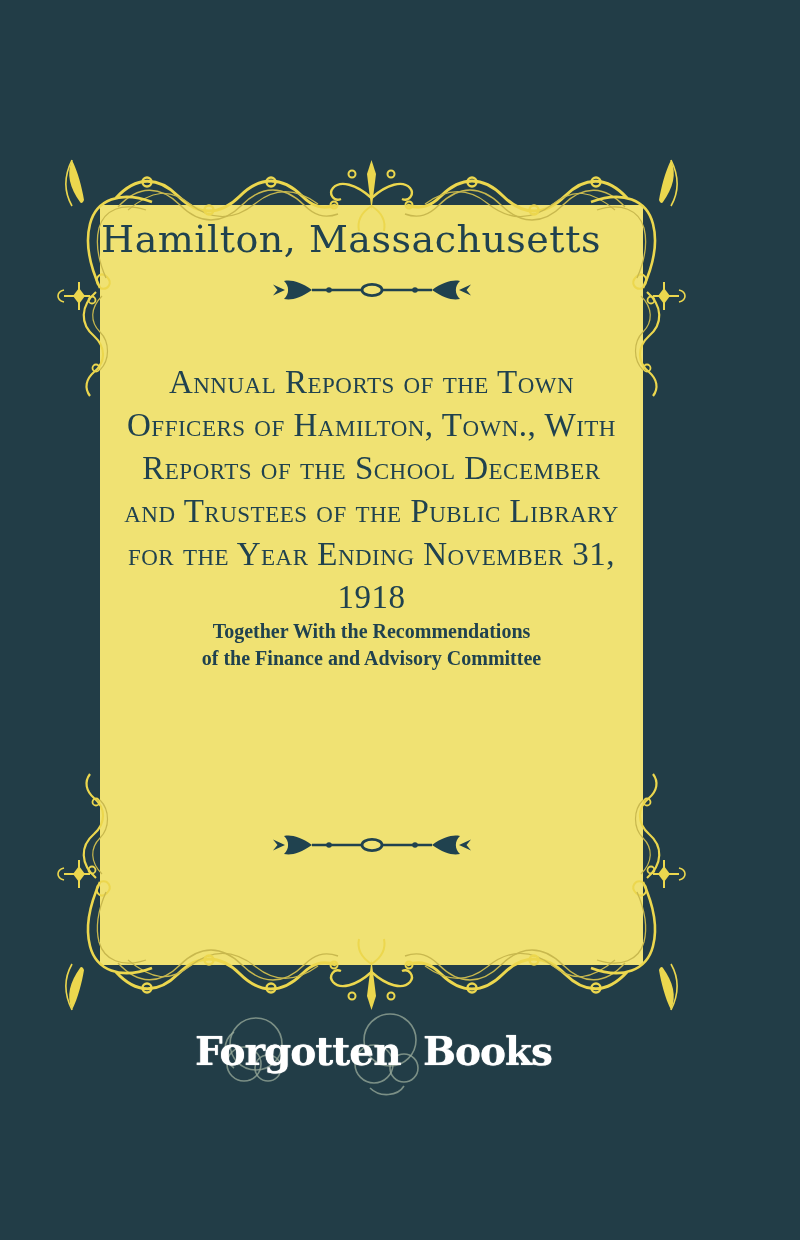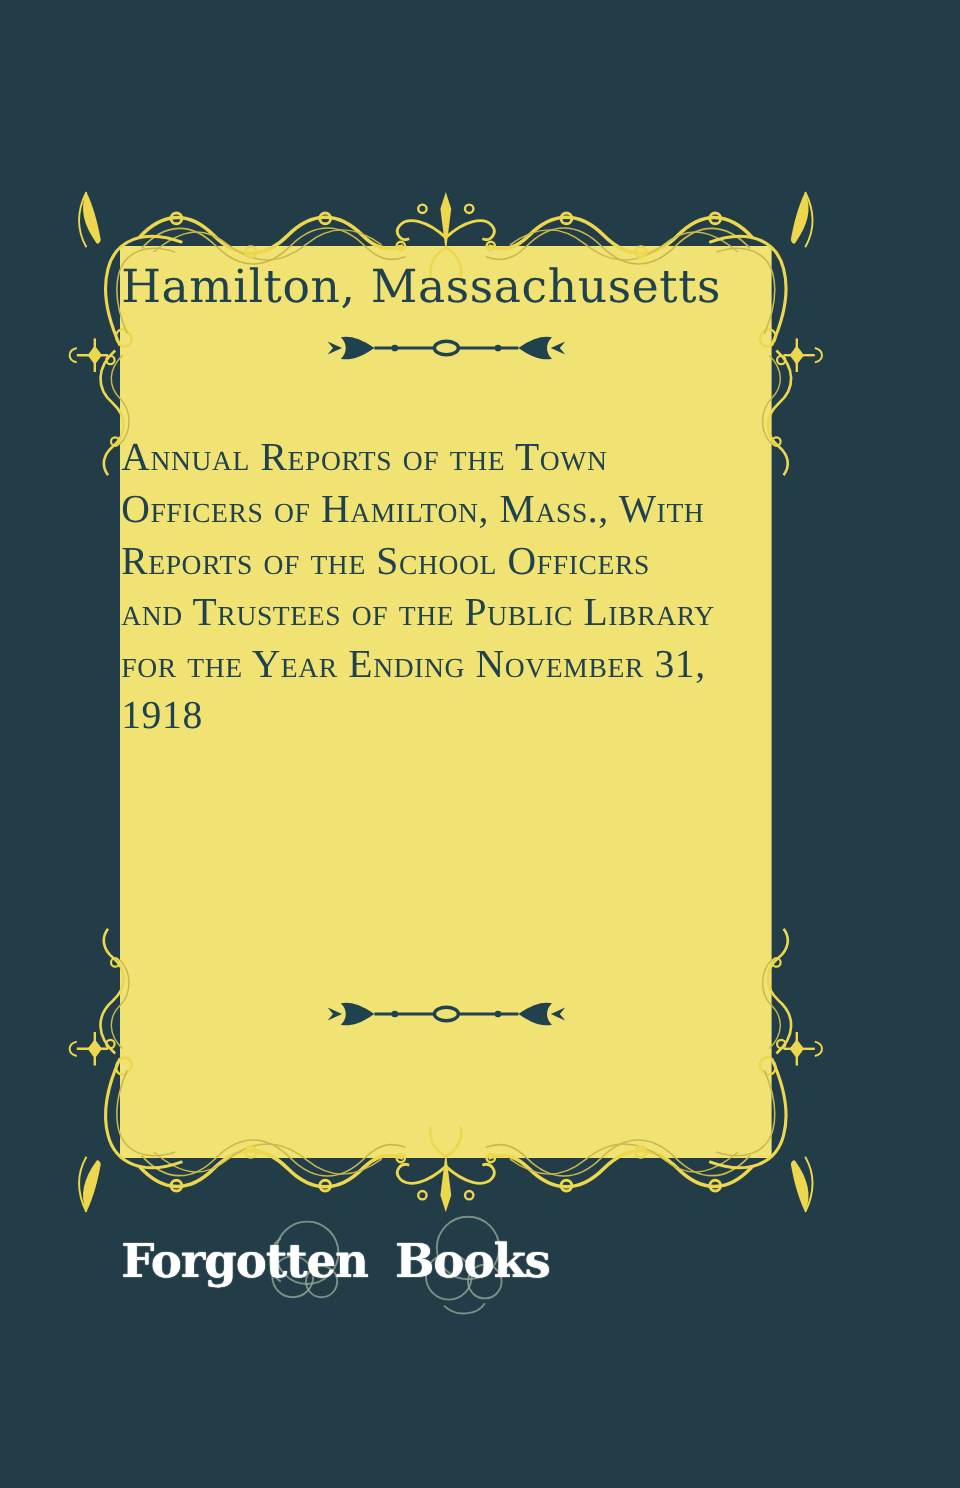--- a/index.html
+++ b/index.html
@@ -15,29 +15,29 @@
   .orn-fill{fill:var(--ornament);stroke:none;}
   .orn-thin{stroke:var(--ornament_thin);fill:none;}
   .panel{position:absolute;left:100px;top:205px;width:543px;height:760px;background:var(--panel);}
   .author{position:absolute;left:101px;top:216px;width:541px;
           font-family:"DejaVu Serif",serif;font-size:38px;line-height:46px;color:var(--ink);
           letter-spacing:.5px;}
   .divider{position:absolute;left:272px;width:200px;height:26px;}
   .divider.d1{top:277px;} .divider.d2{top:832px;}
   .ink-fill{fill:var(--ink);stroke:none;}
   .ink-line{stroke:var(--ink);fill:none;}
-  .title{position:absolute;left:101px;top:361px;width:541px;text-align:left;
+  .title{position:absolute;left:101px;top:361px;width:541px;text-align:center;
          font-family:"Liberation Serif",serif;font-variant:small-caps;font-size:33px;
          line-height:43px;color:var(--ink);letter-spacing:.5px;}
   .title span{display:block;}
   .subtitle{position:absolute;left:131px;top:618px;width:481px;text-align:center;
             font-family:"Liberation Serif",serif;font-weight:bold;font-size:20px;
             line-height:27px;color:var(--ink);}
   .subtitle span{display:block;}
-  .logo{position:absolute;left:101px;top:1014px;width:545px;height:80px;}
+  .logo{position:absolute;left:101px;top:1014px;width:545px;height:80px;text-align:center;}
   .logo-flourish{position:absolute;left:50%;top:50%;transform:translate(-50%,-50%);}
   .logo-fl{stroke:var(--logo_flourish);fill:none;opacity:.75;}
   .logo-text{position:relative;display:inline-block;margin-top:14px;
              font-family:"DejaVu Serif",serif;font-weight:bold;font-size:39px;
              color:var(--logo_text);letter-spacing:-1px;word-spacing:10px;
              text-shadow:0 0 1px var(--logo_text);}
 </style>
 </head>
 <body>
 
@@ -103,27 +103,31 @@
     <path class="ink-line" stroke-width="2.6" d="M40,13 H90"></path>
     <ellipse class="ink-line" stroke-width="2.8" cx="100" cy="13" rx="10" ry="5.6"></ellipse>
     <path class="ink-line" stroke-width="2.6" d="M110,13 H160"></path>
     <circle class="ink-fill" cx="143" cy="13" r="2.8"></circle>
     <path class="ink-fill" d="M160,13 C172,4.5 181,2.5 188,4 C182.5,9 182.5,17 188,22 C181,23.5 172,21.5 160,13 Z"></path>
     <path class="ink-fill" d="M187,13 L199,7.5 L194.5,13 L199,18.5 Z"></path>
   </svg>
 
   <div class="title">
     <span>Annual Reports of the Town</span>
-    <span>Officers of Hamilton, Mass., With</span>
-    <span>Reports of the School Officers</span>
+    <span>Officers of Hamilton, Town., With</span>
+    <span>Reports of the School December</span>
     <span>and Trustees of the Public Library</span>
     <span>for the Year Ending November 31,</span>
     <span>1918</span>
   </div>
 
+  <div class="subtitle">
+    <span>Together With the Recommendations</span>
+    <span>of the Finance and Advisory Committee</span>
+  </div>
 
   <svg class="divider d2" width="200" height="26" viewBox="0 0 200 26" aria-hidden="true">
     <path class="ink-fill" d="M13,13 L1,7.5 L5.5,13 L1,18.5 Z"></path>
     <path class="ink-fill" d="M40,13 C28,4.5 19,2.5 12,4 C17.5,9 17.5,17 12,22 C19,23.5 28,21.5 40,13 Z"></path>
     <circle class="ink-fill" cx="57" cy="13" r="2.8"></circle>
     <path class="ink-line" stroke-width="2.6" d="M40,13 H90"></path>
     <ellipse class="ink-line" stroke-width="2.8" cx="100" cy="13" rx="10" ry="5.6"></ellipse>
     <path class="ink-line" stroke-width="2.6" d="M110,13 H160"></path>
     <circle class="ink-fill" cx="143" cy="13" r="2.8"></circle>
     <path class="ink-fill" d="M160,13 C172,4.5 181,2.5 188,4 C182.5,9 182.5,17 188,22 C181,23.5 172,21.5 160,13 Z"></path>

